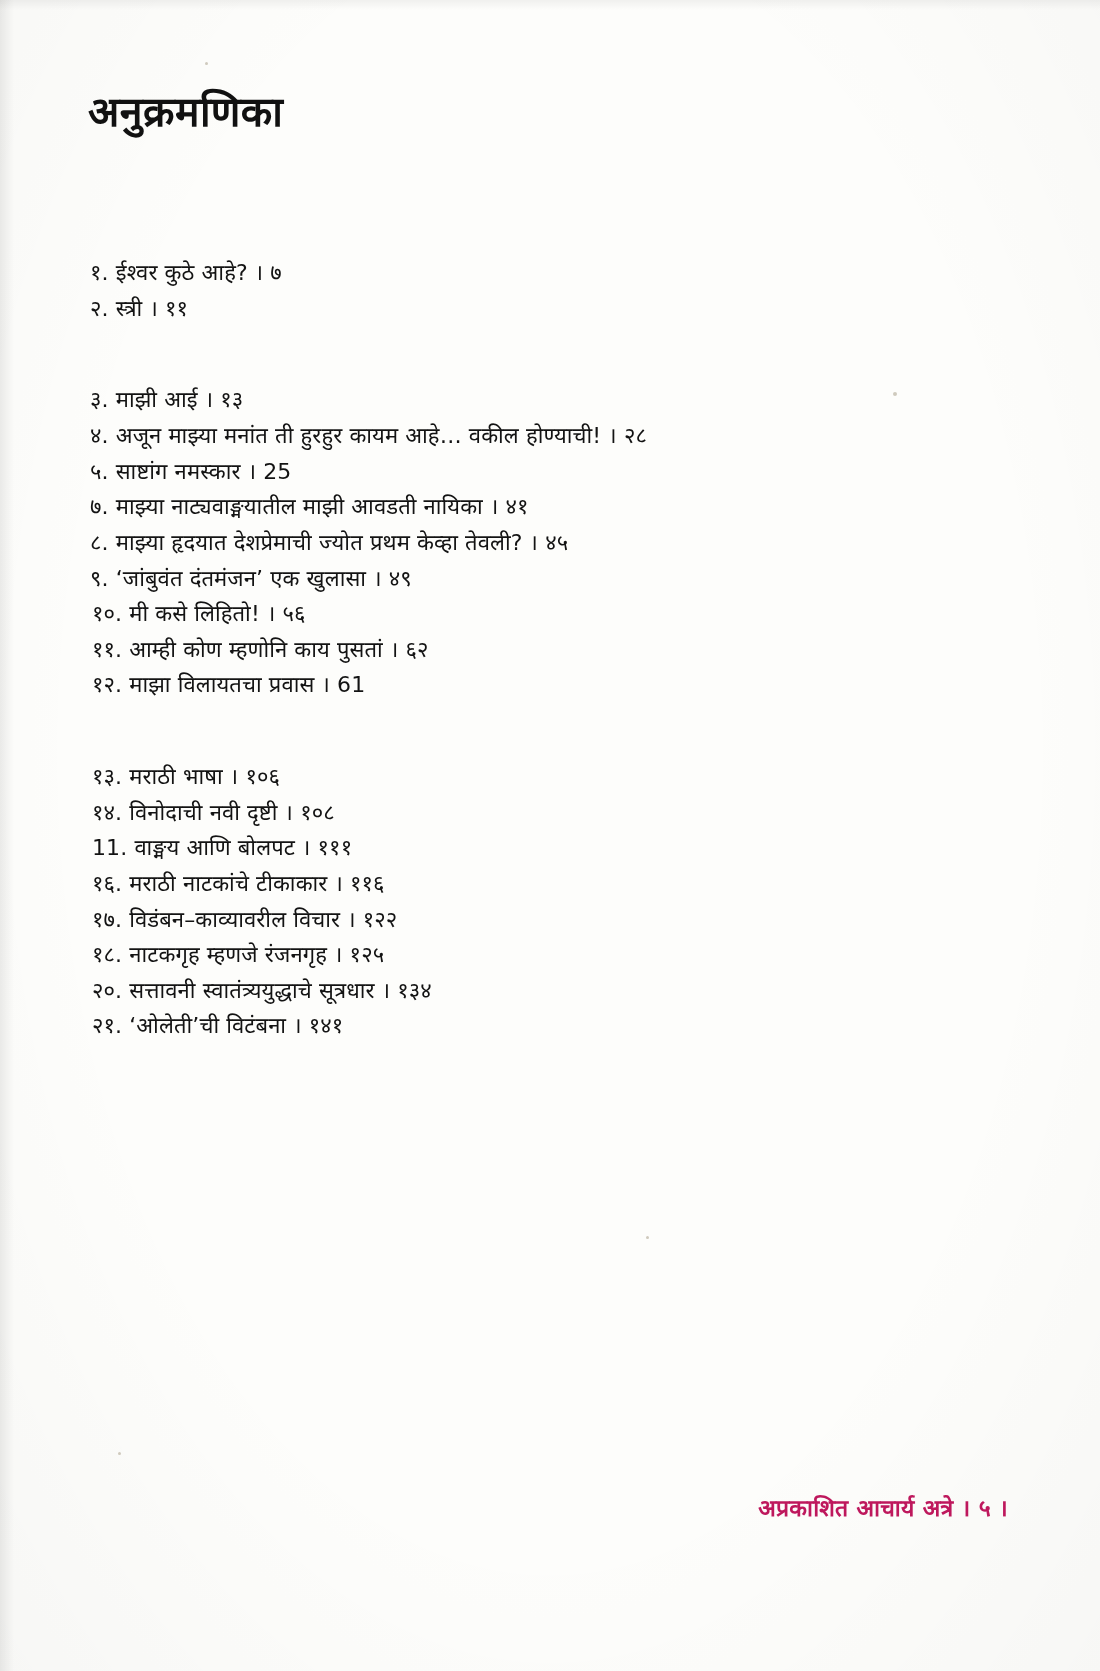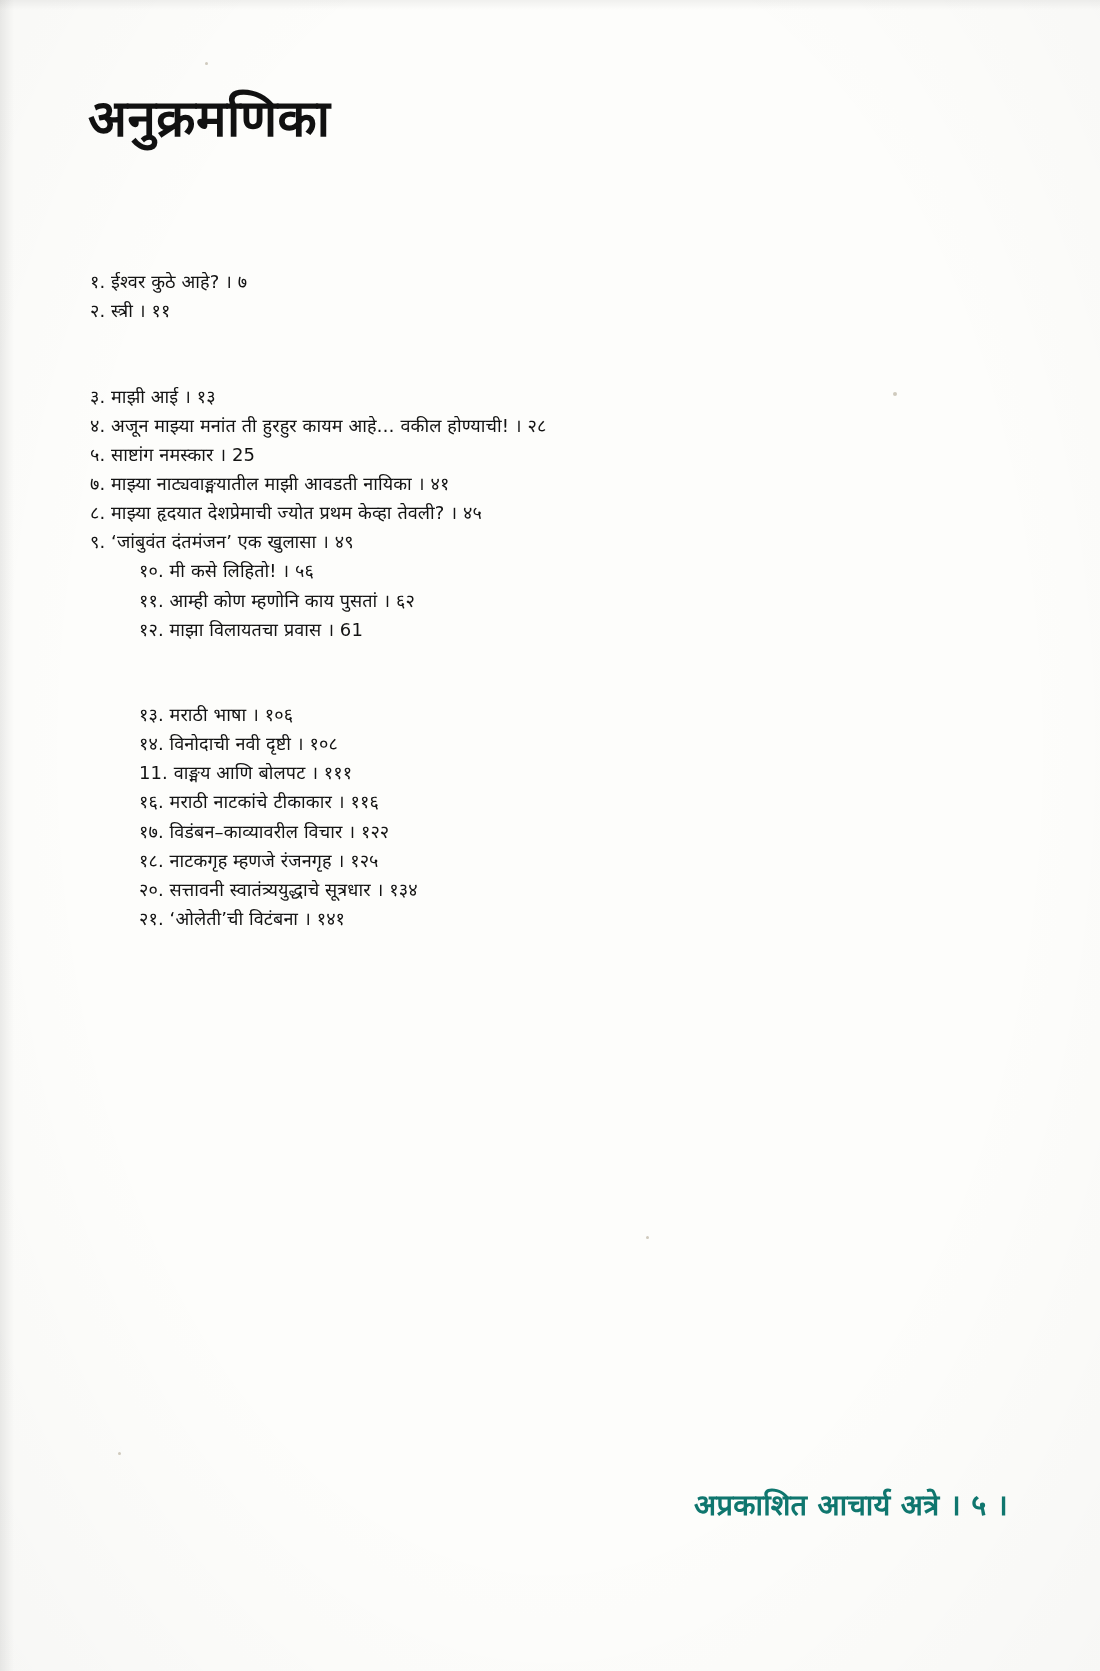--- a/index.html
+++ b/index.html
@@ -32,57 +32,56 @@
     position: absolute;
     left: 0;
     top: 0;
     right: 0;
     bottom: 0;
     padding: 88px 70px 40px 70px;
     box-sizing: border-box;
   }
   .toc-title {
     font-family: "DejaVu Sans", sans-serif;
-    font-size: 51px;
+    font-size: 41px;
     font-weight: 700;
     letter-spacing: 0.5px;
     color: #111;
     margin: 0 0 0 18px;
     line-height: 1.2;
   }
   .toc-list {
     margin-top: 118px;
     margin-left: 20px;
   }
   .toc-group {
     margin-bottom: 0;
   }
   .group-gap {
     height: 56px;
   }
   .toc-entry {
     font-family: "DejaVu Sans", sans-serif;
-    font-size: 18px;
+    font-size: 22px;
     line-height: 1.62;
     color: #131313;
     white-space: nowrap;
     letter-spacing: 0.1px;
   }
   .toc-entry.indent {
     padding-left: 2px;
-    margin-left: 47px;
   }
   .footer {
     position: absolute;
     right: 92px;
     bottom: 148px;
     font-family: "DejaVu Sans", sans-serif;
-    font-size: 29px;
+    font-size: 23px;
     font-weight: 700;
-    color: #0f766e;
+    color: #be185d;
     letter-spacing: 0.2px;
     white-space: nowrap;
   }
   .edge-shadow-left {
     position: absolute;
     left: 0; top: 0; bottom: 0;
     width: 14px;
     background: linear-gradient(to right, rgba(0,0,0,0.07), rgba(0,0,0,0));
     pointer-events: none;
   }

